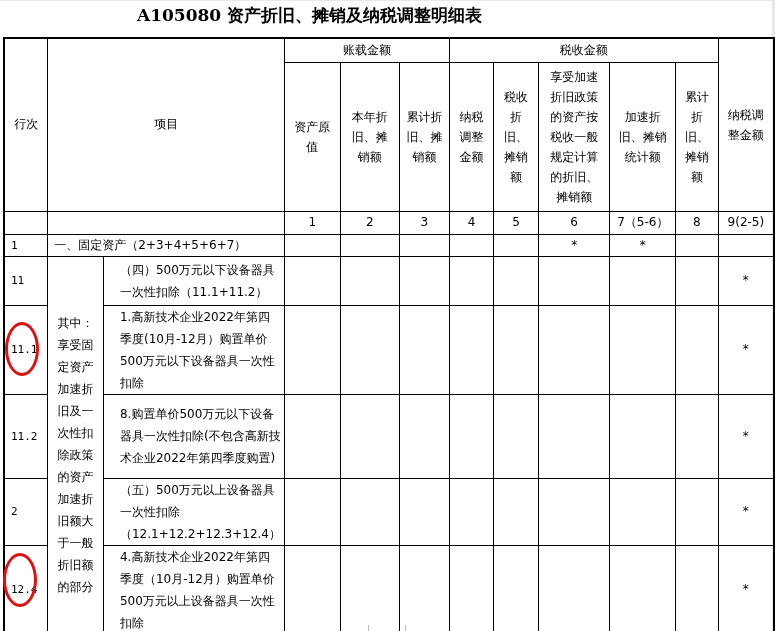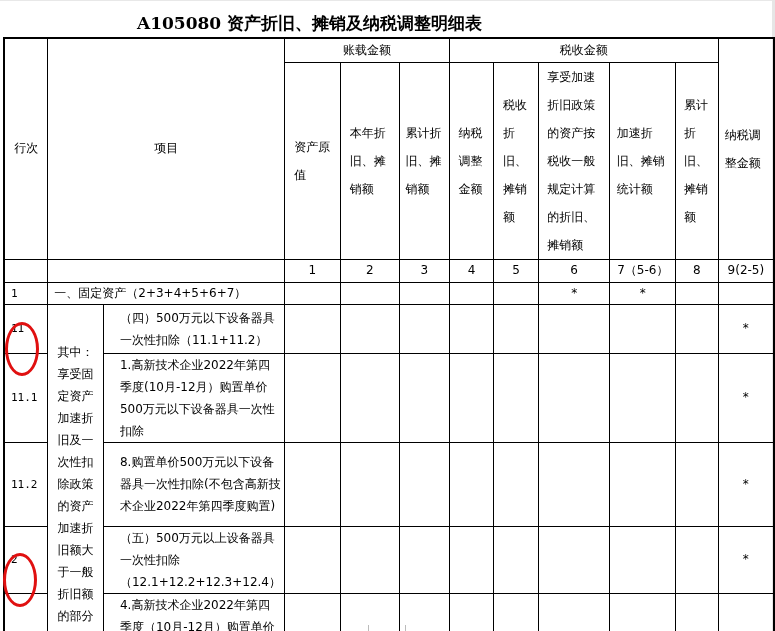--- a/index.html
+++ b/index.html
@@ -1,24 +1,24 @@
 <!DOCTYPE html>
 <html><head>
 <meta charset="utf-8">
 <style>
   html, body { margin: 0; padding: 0; background: #ffffff; }
   body { width: 775px; height: 631px; position: relative; overflow: hidden; font-family: "DejaVu Sans", sans-serif; color: #000; }
-  .title { position: absolute; left: 0; top: 12px; width: 619px; text-align: center; font-family: "DejaVu Serif", serif; font-weight: bold; font-size: 17px; letter-spacing: 0px; }
+  .title { position: absolute; left: 0; top: 4px; width: 619px; text-align: center; font-family: "DejaVu Serif", serif; font-weight: bold; font-size: 17px; letter-spacing: 0px; }
   .page-edge-top { position: absolute; left: 0; top: 0; width: 775px; height: 1px; background: #e8e8e8; }
   .page-edge-right { position: absolute; right: 0; top: 0; width: 3px; height: 631px; background: #e6e6e6; }
   table { position: absolute; left: 3px; top: 37px; border-collapse: collapse; table-layout: fixed; border: 2px solid #000; }
   td { border: 1px solid #000; padding: 0; font-size: 12px; line-height: 21px; vertical-align: middle; overflow: hidden; }
   .c { text-align: center; }
   .l { text-align: left; padding-left: 6px; }
-  .hdr { text-align: left; line-height: 28px; }
+  .hdr { text-align: center; line-height: 20px; }
   .star { text-align: center; font-size: 12px; }
   .rownum { text-align: left; padding-left: 6px; font-family: "DejaVu Sans Mono", monospace; font-size: 11px; }
   .item { padding-left: 16px; padding-right: 3px; line-height: 22px; }
   .group { text-align: center; line-height: 22px; vertical-align: top; padding-top: 0; }
   .circle { position: absolute; border: 3px solid #e01010; border-radius: 50%; width: 34px; height: 54px; box-sizing: border-box; pointer-events: none; }
   .bottom-tick { position: absolute; top: 625px; width: 1px; height: 6px; background: #bbb; }
 </style>
 </head>
 <body>
 
@@ -105,21 +105,21 @@
     <td></td>
     <td class="star">*</td>
     <td class="star">*</td>
     <td></td>
     <td></td>
   </tr>
 
   <tr style="height:49px">
     <td class="rownum">11</td>
     <td rowspan="5" class="group">
-          <div style="width:44px;margin:0 auto;padding-top:36px;">其中：享受固定资产加速折旧及一次性扣除政策的资产加速折旧额大于一般折旧额的部分</div>
+          <div style="width:44px;margin:0 auto;padding-top:55px;">其中：享受固定资产加速折旧及一次性扣除政策的资产加速折旧额大于一般折旧额的部分</div>
         </td>
     <td class="item">（四）500万元以下设备器具一次性扣除（11.1+11.2）</td>
     <td></td>
     <td></td>
     <td></td>
     <td></td>
     <td></td>
     <td></td>
     <td></td>
     <td></td>

